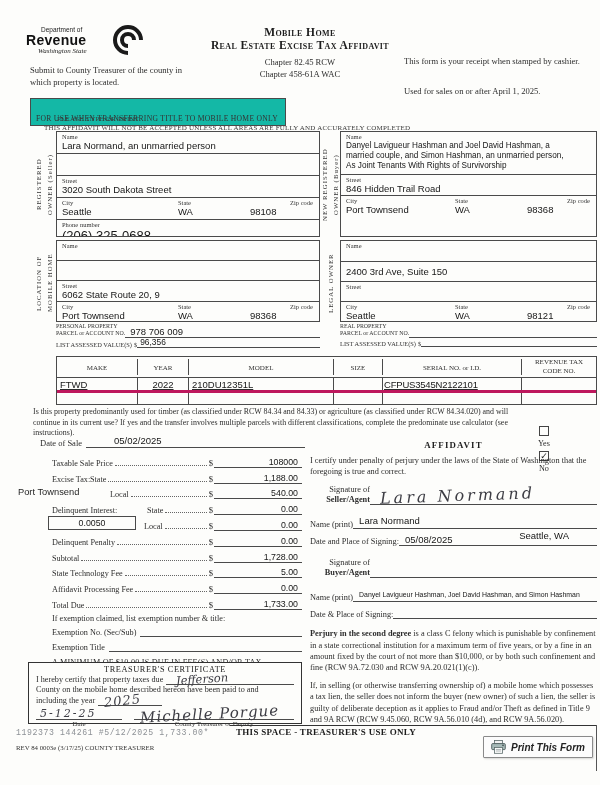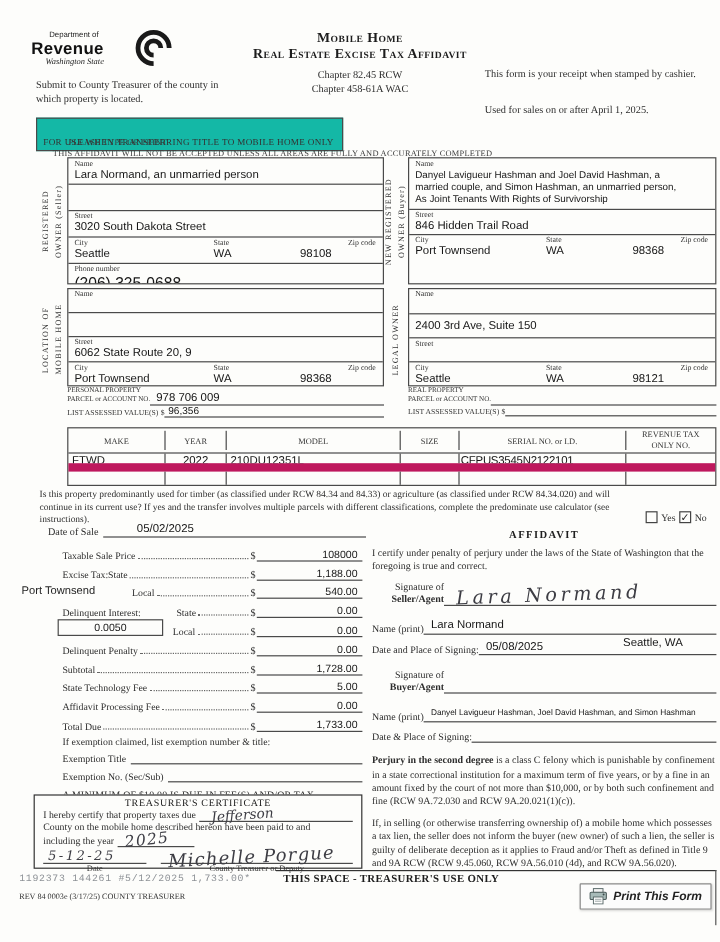--- a/index.html
+++ b/index.html
@@ -39,21 +39,21 @@
   .avlbl { font-size:6.4px; color:#333; }
   .avval { flex:1; border-bottom:1px solid #4a4a4a; font-size:8.4px; font-family:"Liberation Sans", sans-serif; padding-left:3px; color:#161616; min-height:10px; }
 
   
   .tbl { border:1.3px solid #4a4a4a; display:flex; flex-direction:column; background:#fdfdfb; }
   .trow { display:flex; }
   .tc { border-right:1px solid #4a4a4a; padding:1px 3px; overflow:hidden; }
   .tc:last-child { border-right:none; }
   .th { font-size:7px; text-align:center; color:#333; line-height:1.3; }
   .thead { border-bottom:1px solid #4a4a4a; height:21px; align-items:center; }
-  .tdata { border-bottom:7px solid #be185d; height:15px;text-decoration:underline; }
+  .tdata { border-bottom:3px solid #be185d; height:15px;text-decoration:underline; }
   .tempty { height:11px; }
   .tv { font-size:9.5px; font-family:"Liberation Sans", sans-serif; color:#161616; }
   .w-make{width:81px;} .w-year{width:51px;} .w-model{width:145px;} .w-size{width:49px;} .w-serial{width:139px;} .w-code{width:74px;}
 
   
   .question { font-size:7.9px; line-height:1.33; color:#2d2d2d; text-align:left; }
   .cbgroup { display:flex; align-items:center; gap:3px; }
   .cb { width:10px; height:10px; border:1.2px solid #444; display:inline-flex; align-items:center; justify-content:center; font-size:9px; color:#222; background:#fdfdfb; }
   .cblbl { font-size:8.2px; color:#2d2d2d; }
 
@@ -293,42 +293,42 @@
     <span class="avval"></span>
   </div>
 
   <div class="abs tbl" style="left:56px; top:356px; width:541px;">
     <div class="trow thead">
       <div class="tc th w-make" style="padding-top:5px;">MAKE</div>
       <div class="tc th w-year" style="padding-top:5px;">YEAR</div>
       <div class="tc th w-model" style="padding-top:5px;">MODEL</div>
       <div class="tc th w-size" style="padding-top:5px;">SIZE</div>
       <div class="tc th w-serial" style="padding-top:5px;">SERIAL NO. or I.D.</div>
-      <div class="tc th w-code">REVENUE TAX ONLY NO.</div>
+      <div class="tc th w-code">REVENUE TAX CODE NO.</div>
     </div>
     <div class="trow tdata">
       <div class="tc tv w-make">FTWD</div>
       <div class="tc tv w-year" style="text-align:center;">2022</div>
       <div class="tc tv w-model">210DU12351L</div>
       <div class="tc tv w-size"></div>
       <div class="tc tv w-serial" style="padding-left:1px; letter-spacing:-0.2px;">CFPUS3545N2122101</div>
       <div class="tc tv w-code"></div>
     </div>
     <div class="trow tempty">
       <div class="tc w-make"></div>
       <div class="tc w-year"></div>
       <div class="tc w-model"></div>
       <div class="tc w-size"></div>
       <div class="tc w-serial"></div>
       <div class="tc w-code"></div>
     </div>
   </div>
 
   <div class="abs question" style="left:33px; top:407px; width:497px;">Is this property predominantly used for timber (as classified under RCW 84.34 and 84.33) or agriculture (as classified under RCW 84.34.020) and will continue in its current use? If yes and the transfer involves multiple parcels with different classifications, complete the predominate use calculator (see instructions).</div>
-  <div class="abs cbgroup" style="left:538px; top:426px;">
+  <div class="abs cbgroup" style="left:538px; top:426px;flex-direction:column;">
     <span class="cb"></span>
     <span class="cblbl">Yes</span>
     <span class="cb">
         <span>✓</span>
       </span>
     <span class="cblbl">No</span>
   </div>
 
   <div class="abs" style="left:40px; top:436px; width:265px; display:flex; align-items:flex-end;">
     <span class="fl" style="font-size:8.5px;">Date of Sale</span>
@@ -397,25 +397,25 @@
       <span class="amt">0.00</span>
     </div>
     <div class="fr">
       <span class="fl">Total Due</span>
       <span class="lead"></span>
       <span class="dol">$</span>
       <span class="amt">1,733.00</span>
     </div>
     <div class="fl" style="margin-top:4px;">If exemption claimed, list exemption number &amp; title:</div>
     <div class="exline">
+      <span class="exl">Exemption No. (Sec/Sub)</span>
+      <span class="exu fval"></span>
+    </div>
+    <div class="exline">
       <span class="exl">Exemption Title</span>
-      <span class="exu fval"></span>
-    </div>
-    <div class="exline">
-      <span class="exl">Exemption No. (Sec/Sub)</span>
       <span class="exu fval"></span>
     </div>
     <div class="fl" style="margin-top:6px; letter-spacing:0.2px;">A MINIMUM OF $10.00 IS DUE IN FEE(S) AND/OR TAX.</div>
   </div>
 
   <div class="abs tbox" style="left:28px; top:662px; width:274px; height:62px;">
     <div class="tbox-title">TREASURER'S CERTIFICATE</div>
     <div class="tflex" style="margin-top:1px;">
       <span class="tline">I hereby certify that property taxes due</span>
       <span class="tunder">

